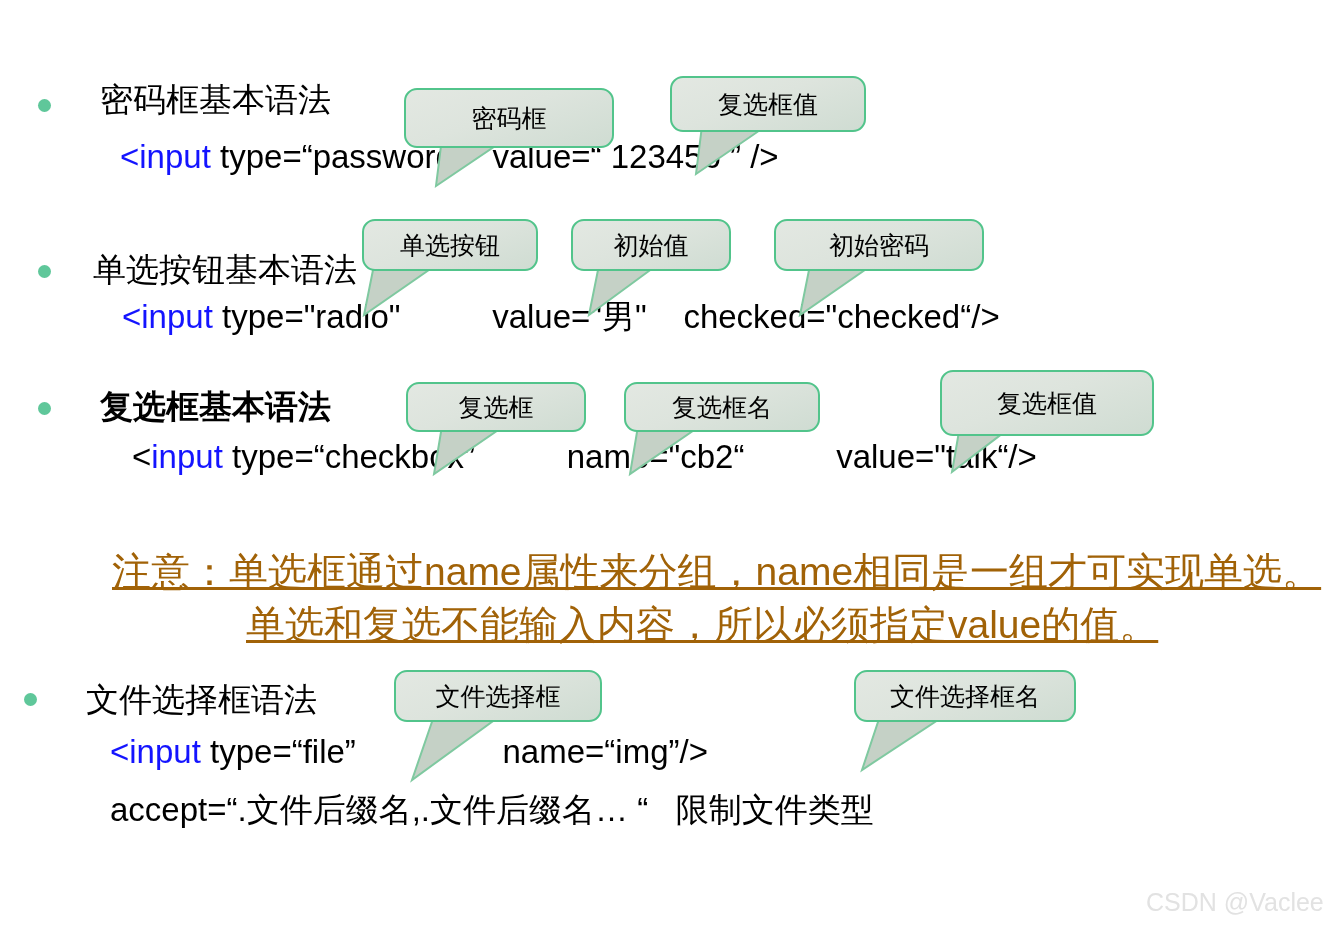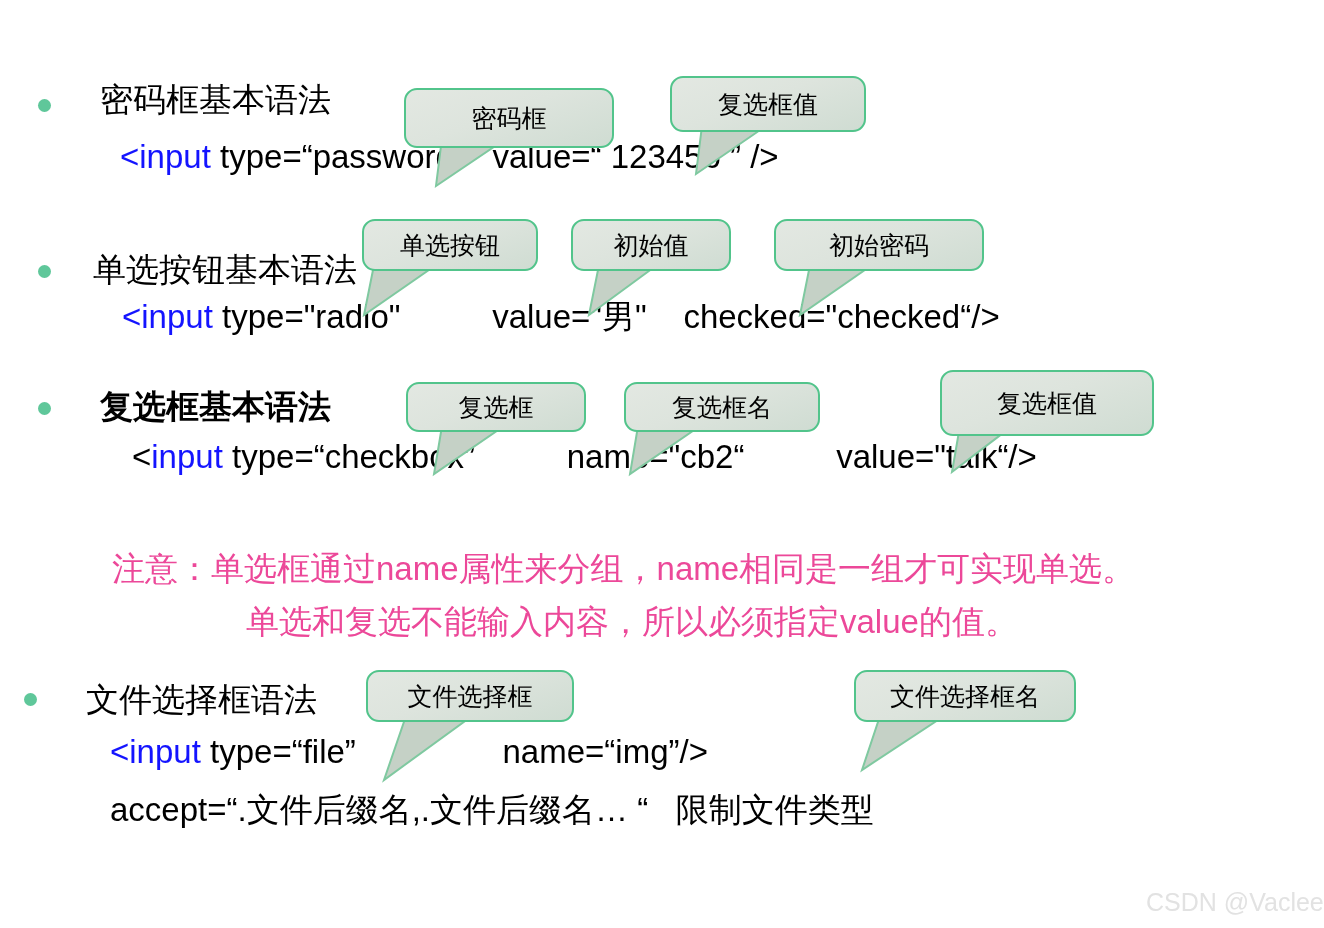--- a/index.html
+++ b/index.html
@@ -42,25 +42,26 @@
     line-height: 1;
     color: #000000;
     white-space: pre;
     font-family: "Liberation Sans", "DejaVu Sans", sans-serif;
   }
   .kw { color: #1414ff; }
 
   
   .note-line {
     position: absolute;
-    font-size: 33px;
-    line-height: 1;
-    color: #ec4899;
-    white-space: nowrap;
-    font-family: "Liberation Sans", "DejaVu Sans", sans-serif;
+    font-size: 39px;
+    line-height: 1;
+    color: #a16207;
+    white-space: nowrap;
+    font-family: "Liberation Sans", "DejaVu Sans", sans-serif;
+    text-decoration: underline;
   }
 
   
   .callout {
     position: absolute;
   }
   .callout .bubble {
     position: relative;
     box-sizing: border-box;
     border: 2px solid #52c48b;
@@ -184,21 +185,21 @@
   </div>
 
   <div class="note-line" style="left:112px; top:552px;">注意：单选框通过name属性来分组，name相同是一组才可实现单选。</div>
   <div class="note-line" style="left:246px; top:605px;">单选和复选不能输入内容，所以必须指定value的值。</div>
 
   <div class="bullet-dot" style="left:24px; top:693px;"></div>
   <div class="heading" style="left:86px; top:683px;">文件选择框语法</div>
   <div class="codeline" style="left:110px; top:735px;"><span class="kw">&lt;</span><span class="kw">input</span><span> type=“file”                name=“img”/&gt;</span></div>
   <div class="codeline" style="left:110px; top:793px;">accept=“.文件后缀名,.文件后缀名… “   限制文件类型</div>
 
-  <div class="callout" style="left:366px; top:670px; width:208px; height:52px;">
+  <div class="callout" style="left:394px; top:670px; width:208px; height:52px;">
     <svg class="tail" style="left:0; top:0; width:208px; height:120px;" viewBox="0 0 208 120">
       <polygon points="40,46 106,46 18,110" fill="#c5d1c6" stroke="#7fc9a0" stroke-width="2"></polygon>
     </svg>
     <div class="bubble">
       <span class="txt">文件选择框</span>
     </div>
   </div>
 
   <div class="callout" style="left:822px; top:670px; width:222px; height:52px;margin-left:32px;">
     <svg class="tail" style="left:0; top:0; width:222px; height:120px;" viewBox="0 0 222 120">

